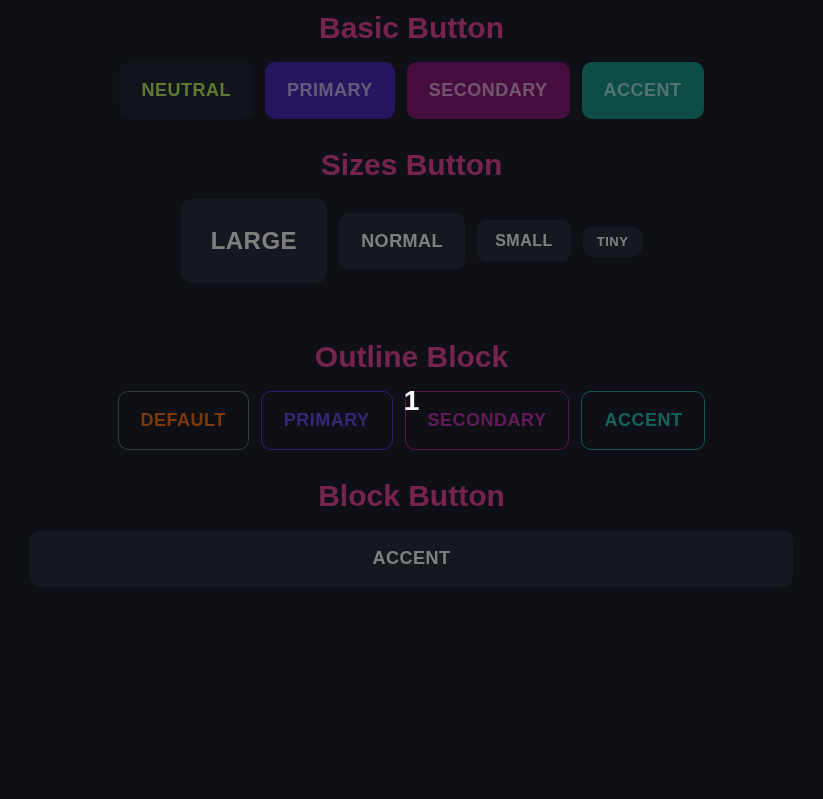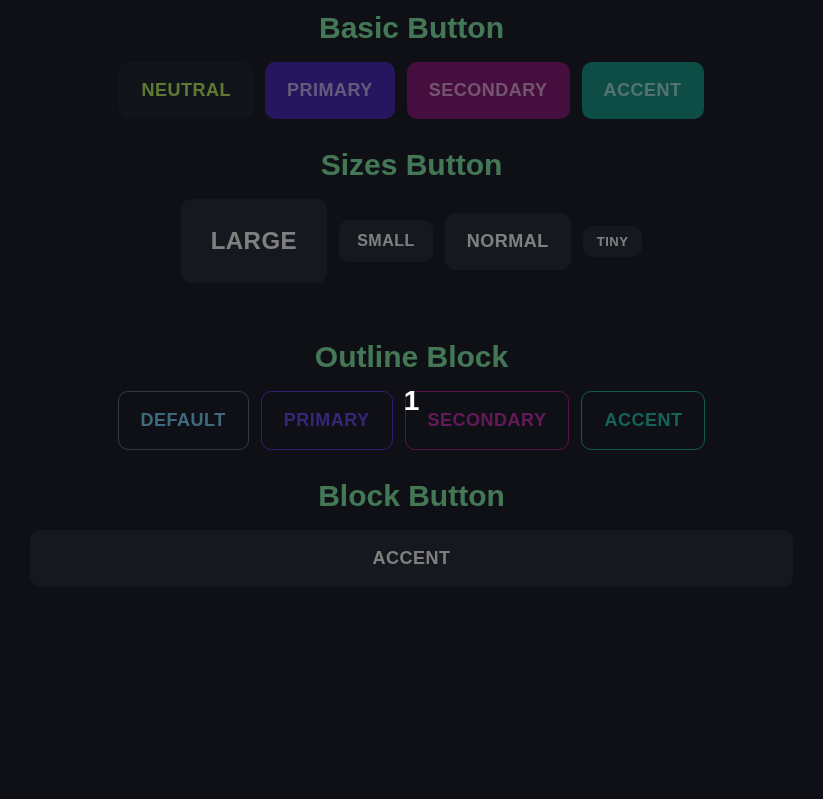--- a/index.html
+++ b/index.html
@@ -29,21 +29,21 @@
       gap: 28px;
       padding: 10px 0;
     }
     .section {
       display: flex;
       flex-direction: column;
       align-items: center;
       gap: 16px;
     }
     .section-title {
-      color: #86efac;
+      color: #ec4899;
       font-size: 30px;
       font-weight: 700;
       text-align: center;
       line-height: 1.2;
     }
     .button-row {
       display: flex;
       gap: 12px;
       align-items: center;
       justify-content: center;
@@ -96,21 +96,21 @@
     .btn-default {
       background: #2a303c;
       color: #ffffff;
     }
     .btn-outline {
       background: transparent;
       border: 1px solid;
     }
     .btn-outline.c-default {
       border-color: #6b7280;
-      color: #7dd3fc;
+      color: #f97316;
     }
     .btn-outline.c-primary {
       border-color: #5e3ddf;
       color: #6e4cf0;
     }
     .btn-outline.c-secondary {
       border-color: #b3269f;
       color: #c834b3;
     }
     .btn-outline.c-accent {
@@ -155,22 +155,22 @@
       <button class="btn btn-md btn-primary">PRIMARY</button>
       <button class="btn btn-md btn-secondary">SECONDARY</button>
       <button class="btn btn-md btn-accent">ACCENT</button>
     </div>
   </div>
 
   <div class="section">
     <h2 class="section-title">Sizes Button</h2>
     <div class="button-row">
       <button class="btn btn-lg btn-default">LARGE</button>
+      <button class="btn btn-md btn-default">NORMAL</button>
       <button class="btn btn-sm btn-default">SMALL</button>
-      <button class="btn btn-md btn-default">NORMAL</button>
       <button class="btn btn-xs btn-default">TINY</button>
     </div>
   </div>
 
   <div class="section">
   </div>
 
   <div class="section">
     <h2 class="section-title">Outline Block</h2>
     <div class="button-row">

